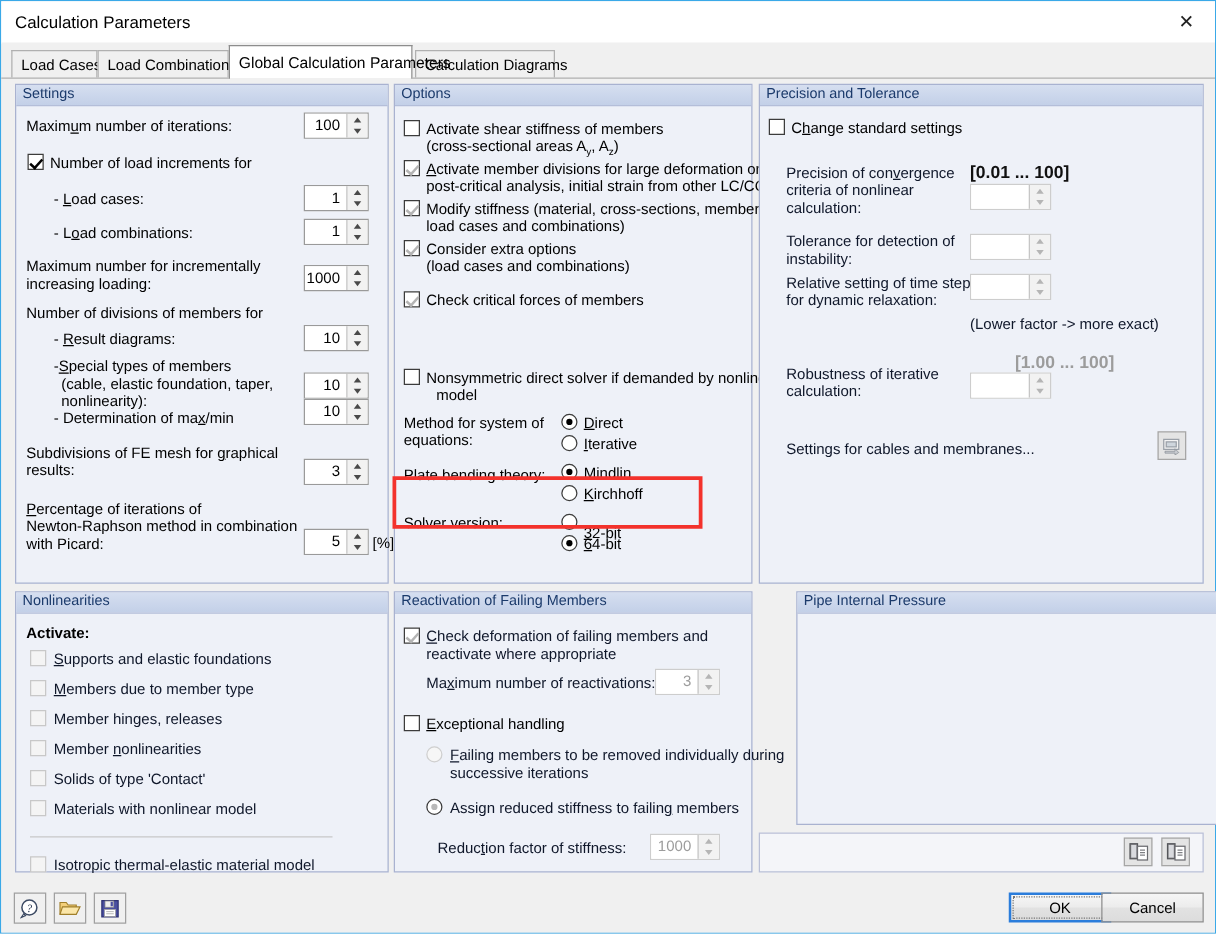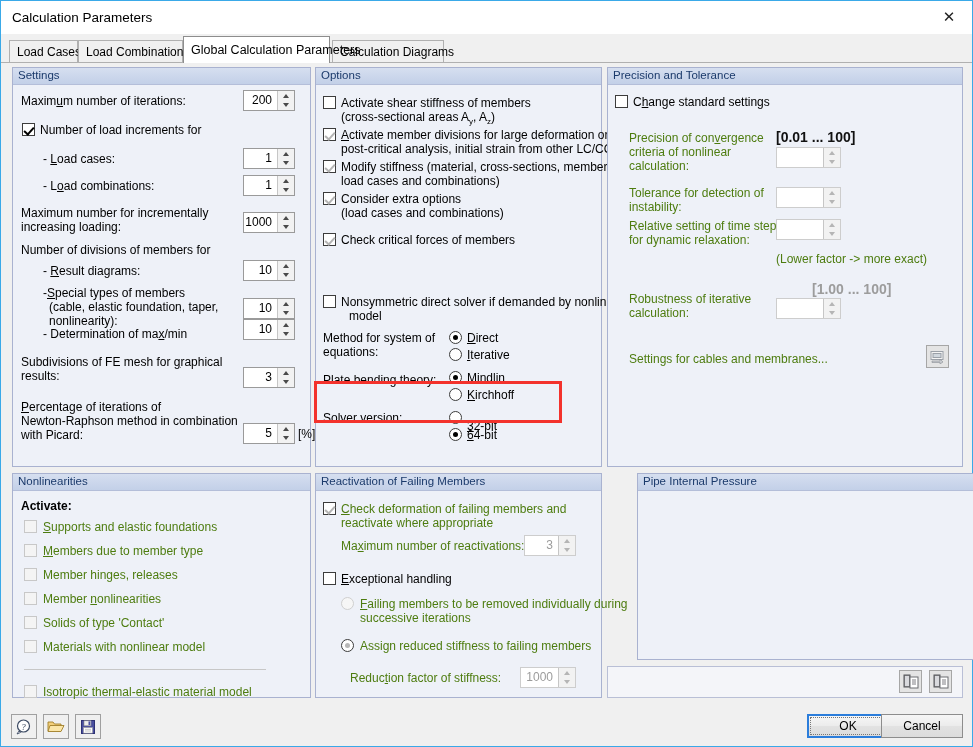--- a/index.html
+++ b/index.html
@@ -77,21 +77,21 @@
     border-bottom: 1px solid #b4bed9;
     color: #1b3a6b;
     font-size: 11.5px;
     padding: 1px 0 0 5px;
     white-space: nowrap;
   }
   .group > .gbody { position: absolute; left:0; top: 18px; right:0; bottom:0; }
 
   
   .lbl { position: absolute; font-size: 12px; color:#000; white-space: nowrap; line-height: 15px; }
-  .lbl.dis { color:#4d7c0f; }
+  .lbl.dis { color:#0f172a; }
   .lbl.bold { font-weight: bold; }
   u { text-decoration: underline; }
 
   
   .cb { position: absolute; width: 13px; height: 13px;
         background:#fff; border:1px solid #3c3c3c; cursor:default; }
   .cb.dis { background:#f4f4f4; border-color:#c8c8c8; }
   .cb.chk::after, .cb.chkdis::after {
     content:""; position:absolute; left:3px; top:1px;
     width:4px; height:8px; border:solid #000; border-width:0 2px 2px 0;
@@ -197,21 +197,21 @@
   <div class="page">
 
     <div class="group" style="left:11px; top:4px; width:299px; height:400px;">
       <div class="ghead">Settings</div>
       <div class="gbody">
 
         <div class="lbl" style="left:8px; top:8px;">
           Maxim<u>u</u>m number of iterations:
         </div>
         <div class="spin" style="left:230px; top:4px; width:52px;">
-          <div class="val">200</div>
+          <div class="val">100</div>
           <div class="btns">
               <div class="up"></div>
               <div class="dn"></div>
             </div>
         </div>
 
         <div class="cb chk" style="left:9px; top:37px;"></div>
         <div class="lbl" style="left:27px; top:37px;">Number of load increments for</div>
 
         <div class="lbl" style="left:30px; top:66px;">

